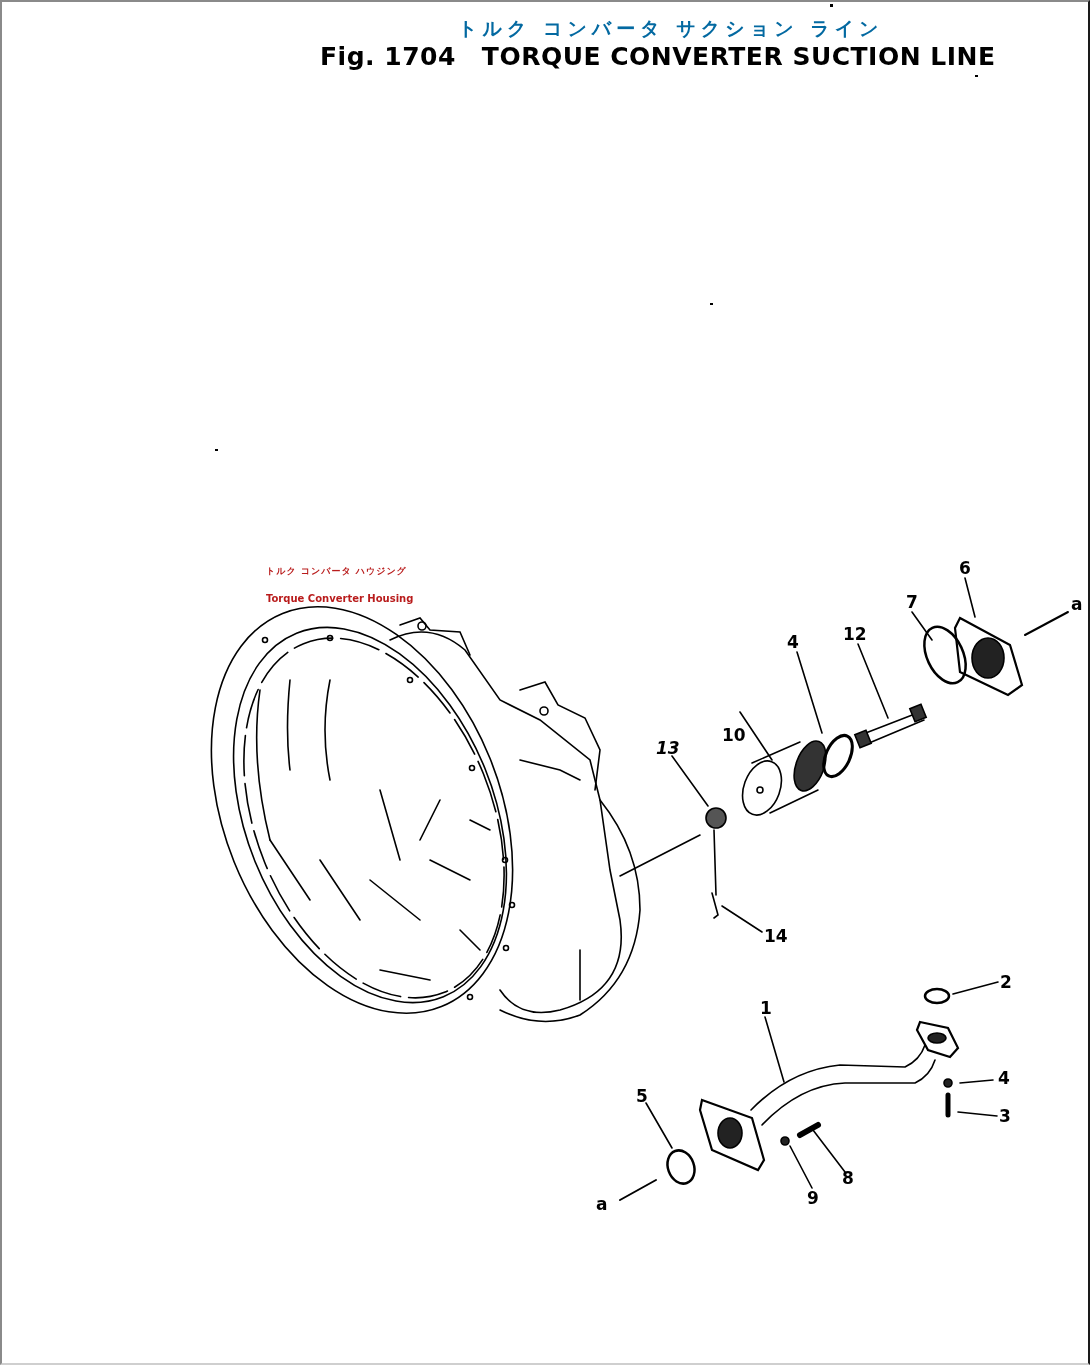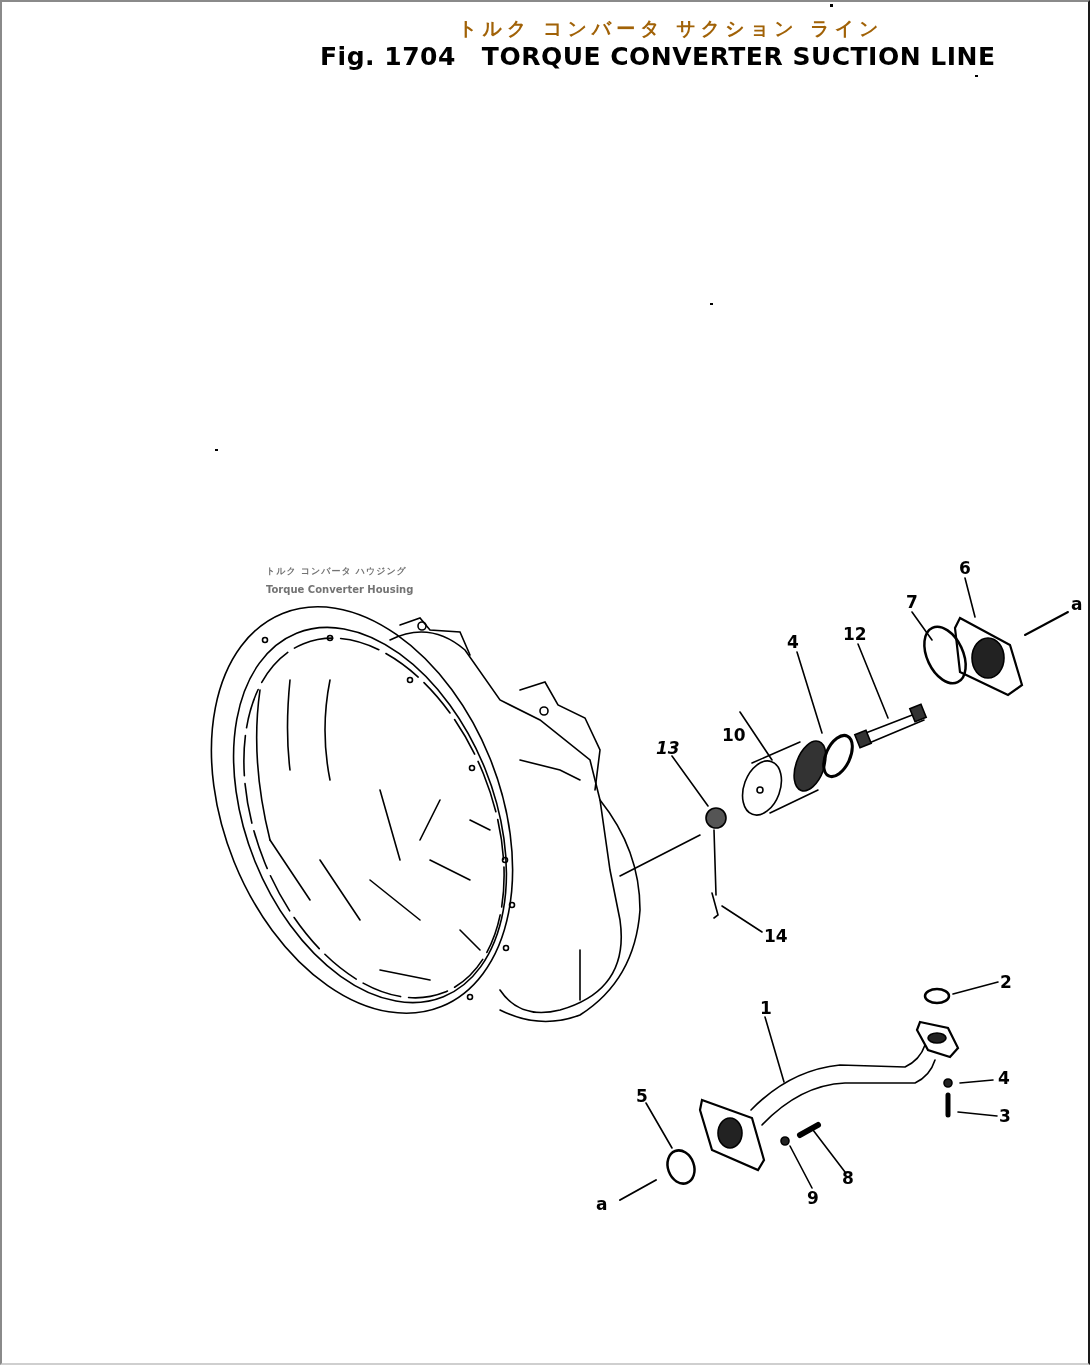--- a/index.html
+++ b/index.html
@@ -1,24 +1,24 @@
 <!DOCTYPE html>
 <html><head>
   <meta charset="utf-8">
   <style>
     html, body { margin: 0; padding: 0; background: #ffffff; }
     body { width: 1090px; height: 1365px; position: relative; overflow: hidden; font-family: "DejaVu Sans", sans-serif; }
     .frame { position: absolute; left: 0; top: 0; width: 1090px; height: 1365px; box-sizing: border-box;
              border-top: 2px solid #8a8a8a; border-left: 2px solid #8a8a8a; border-right: 2px solid #1a1a1a; border-bottom: 2px solid #cfcfcf; }
-    .jp-title { position: absolute; left: 458px; top: 16px; font-size: 19px; font-weight: bold; color: #a16207; letter-spacing: 5px; white-space: nowrap; }
+    .jp-title { position: absolute; left: 458px; top: 16px; font-size: 19px; font-weight: bold; color: #0369a1; letter-spacing: 5px; white-space: nowrap; }
     .fig-title { position: absolute; left: 320px; top: 42px; font-family: "DejaVu Sans", sans-serif; font-size: 25px; font-weight: bold; color: #000; white-space: nowrap; letter-spacing: 0.5px; }
     .fig-title .num { margin-right: 26px; }
-    .housing-label { position: absolute; left: 266px; top: 565px; text-align: left; color: #737373; }
+    .housing-label { position: absolute; left: 266px; top: 565px; text-align: left; color: #b91c1c; }
     .housing-label .jp { font-size: 9px; font-weight: bold; letter-spacing: 1px; white-space: nowrap; }
-    .housing-label .en { font-size: 10px; font-weight: bold; white-space: nowrap; margin-top: 6px; }
+    .housing-label .en { font-size: 10px; font-weight: bold; white-space: nowrap; margin-top: 15px; }
     .callout { position: absolute; font-family: "DejaVu Sans", sans-serif; font-weight: bold; font-size: 17px; color: #000; line-height: 1; }
     svg.drawing { position: absolute; left: 0; top: 0; }
   </style>
 </head>
 <body>
 
 <div class="frame"></div>
 
 <div class="jp-title">トルク コンバータ サクション ライン</div>
 <div class="fig-title">

